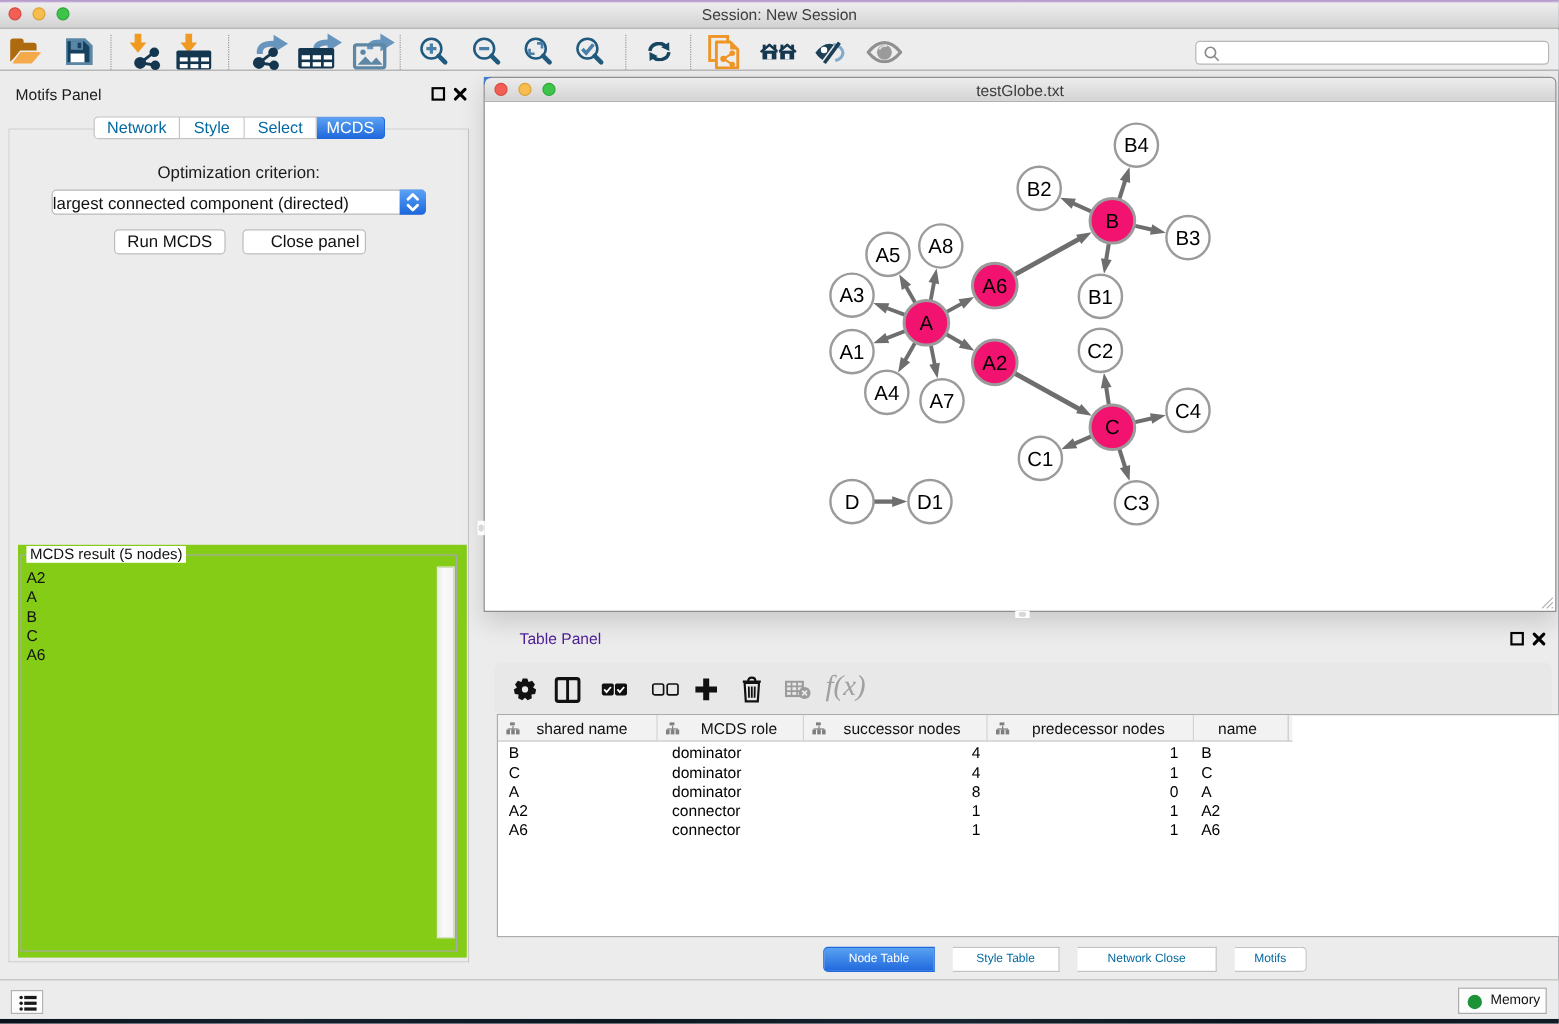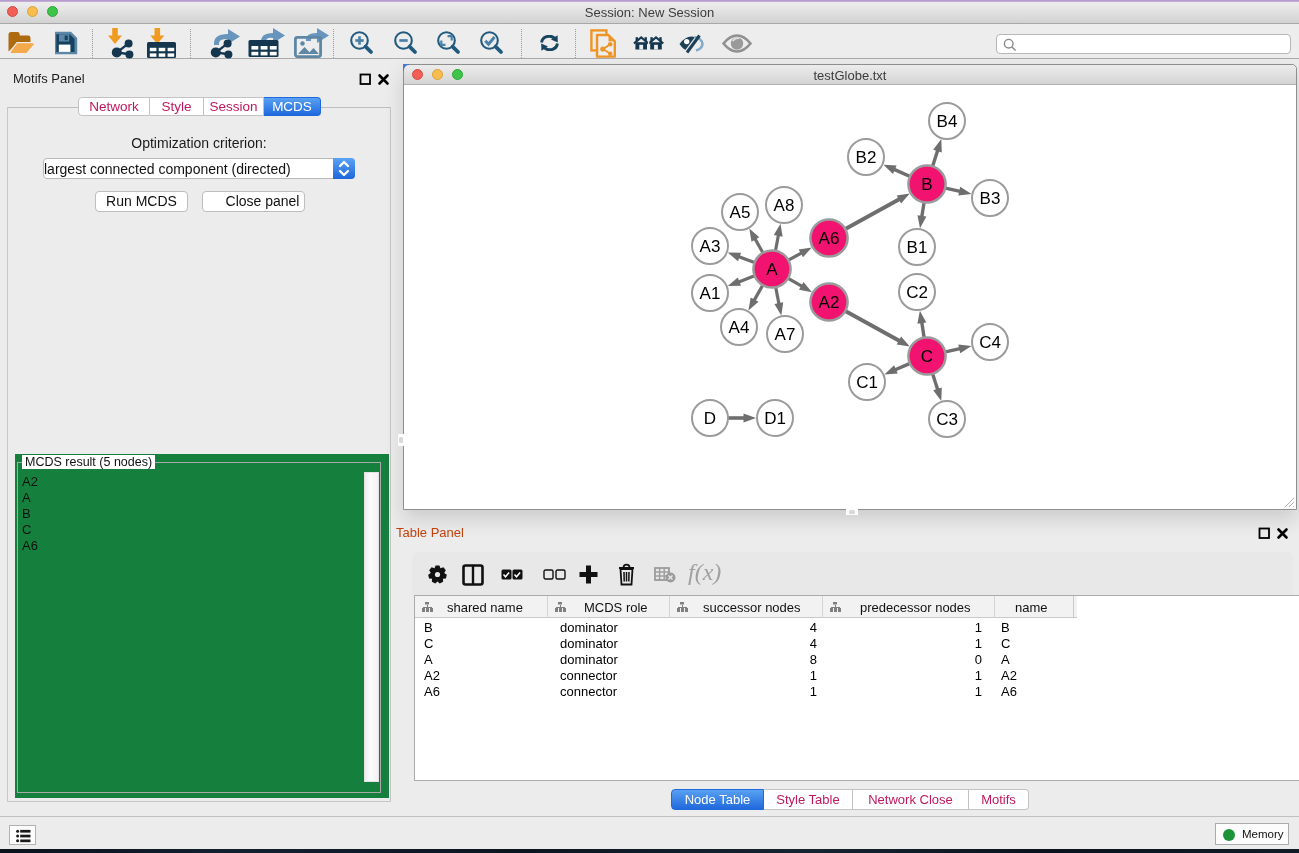--- a/index.html
+++ b/index.html
@@ -23,60 +23,60 @@
   .tsep { position:absolute; top:4px; height:29px; width:0; border-left:1px dotted #9a9a9a; }
   .ticon { position:absolute; top:3px; }
   #searchbox { position:absolute; left:996px; top:9px; width:295px; height:20px;
     background:#fff; border:1px solid #b7b7b7; border-radius:4px; }
   
   #ctl-title { position:absolute; left:13px; top:71px; font-size:13px; color:#1c1c1c; }
   #ctl-panel { position:absolute; left:7px; top:107px; width:384px; height:695px;
     background:#ececec; border:1px solid #c6c6c6; border-top:1px solid #bdbdbd; border-radius:1px; }
   .segtabs { position:absolute; display:flex; height:19px; }
   .segtabs .tab { background:#fff; border:1px solid #c3c3c3; border-left:none;
-    font-size:13.5px; color:#be185d; text-align:center; line-height:18px; padding:0; }
+    font-size:13.5px; color:#0369a1; text-align:center; line-height:18px; padding:0; }
   .segtabs .tab:first-child { border-left:1px solid #c3c3c3; border-radius:4px 0 0 4px; }
   .segtabs .tab:last-child { border-radius:0 4px 4px 0; }
   .segtabs .tab.sel { background:linear-gradient(#59a1f2,#2069dd); color:#fff; border-color:#2069dd; }
   #ctl-tabs { left:78px; top:97px; }
   #opt-label { position:absolute; left:0; top:135px; width:398px; text-align:center; font-size:14px; color:#1a1a1a; }
   #dropdown { position:absolute; left:43px; top:158px; width:312px; height:21px; background:#fff;
     border:1px solid #b9b9b9; border-radius:4px; font-size:14px; color:#111; }
   #dropdown .dtext { position:absolute; left:0; right:22px; top:2px; text-align:left; }
   #dropdown .dbtn { position:absolute; right:-1px; top:-1px; width:22px; height:21px;
     background:linear-gradient(#5ba3f4,#1c66dc); border-radius:0 4px 4px 0; }
   .pushbtn { position:absolute; height:21px; background:#fff; border:1px solid #bdbdbd;
     border-radius:4px; font-size:14px; color:#111; text-align:center; line-height:19px; }
-  #whitebox { position:absolute; left:15px; top:454px; width:374px; height:344px; background:#15803d; }
+  #whitebox { position:absolute; left:15px; top:454px; width:374px; height:344px; background:#84cc16; }
   #fieldset { position:absolute; left:2px; top:8px; width:364px; height:331px;
     border:1px solid #a9a9a9; }
   #fieldset .legend { position:absolute; left:4px; top:-8px; background:#fff; padding:0 3px;
     font-size:12.5px; color:#111; }
   #fieldset .sb { position:absolute; right:1px; top:9px; width:15px; height:310px;
     background:linear-gradient(to right,#ececec,#fbfbfb 40%,#f2f2f2); border:1px solid #e3e3e3; }
   #fieldset .item { position:absolute; left:4px; font-size:13px; color:#111; }
   
   #netwin { position:absolute; left:403px; top:64px; width:894px; height:446px;
     background:#fff; border:1px solid #8e8e8e; border-radius:5px 5px 0 0;
     box-shadow:0 9px 20px rgba(0,0,0,0.14); }
   #net-titlebar { position:absolute; left:0; top:0; width:100%; height:20px;
     background:linear-gradient(#ececec,#d4d4d4); border-bottom:1px solid #b0b0b0;
     border-radius:5px 5px 0 0; }
   #net-titlebar .t1 { left:8px; top:4px; background:#f15f56; border:1px solid #d84a40; width:11px; height:11px;}
   #net-titlebar .t2 { left:28px; top:4px; background:#f7bd4e; border:1px solid #dea137; width:11px; height:11px;}
   #net-titlebar .t3 { left:48px; top:4px; background:#3ec44a; border:1px solid #2da837; width:11px; height:11px;}
   #net-title { position:absolute; top:3px; width:100%; text-align:center; font-size:13px; color:#3c3c3c; }
   
-  #tbl-label { position:absolute; left:396px; top:525px; font-size:13px; color:#c2410c; }
+  #tbl-label { position:absolute; left:433px; top:525px; font-size:13px; color:#4c1d95; }
   #tbl-toolbar { position:absolute; left:412px; top:552px; width:881px; height:43px;
     background:#e8e8e8; border-radius:6px 6px 0 0; }
   #tbl-box { position:absolute; left:414px; top:595px; width:1017px; height:186px;
     background:#fff; border:1px solid #ababab; }
   #tbl-tabs { left:671px; top:789px; height:21px; }
-  #tbl-tabs .tab { line-height:20px; font-size:13px; }
+  #tbl-tabs .tab { line-height:20px; font-size:10px;margin-left:15px; }
   .thead { position:absolute; left:0; top:0; width:662px; height:22px; background:#f2f2f2;
     border-bottom:1px solid #c9c9c9; }
   .th { position:absolute; top:0; height:22px; border-right:1px solid #c9c9c9;
     border-right-color:#d4d4d4; }
   .th .tht { position:absolute; top:4px; font-size:13px; color:#111; }
   .sicon { position:absolute; left:6px; top:6px; width:12px; height:10px;
     background:
       linear-gradient(#7f7f7f,#7f7f7f) 4px 0px/4px 2.5px,
       linear-gradient(#7f7f7f,#7f7f7f) 5.5px 2.5px/1px 3px,
       linear-gradient(#7f7f7f,#7f7f7f) 1.5px 5px/9px 1px,
@@ -266,21 +266,21 @@
   <div class="panbtns" style="left:359px; top:72px;">
     <svg width="34" height="13" viewBox="0 0 34 13">
       <rect x="1.5" y="1.5" width="9.5" height="9.5" fill="none" stroke="#000" stroke-width="1.8"></rect>
       <path d="M20.5 2.5 l8 8 m0 -8 l-8 8" stroke="#000" stroke-width="2.6" stroke-linecap="round"></path>
     </svg>
   </div>
   <div id="ctl-panel"></div>
   <div class="segtabs" id="ctl-tabs">
     <div class="tab" style="width:72px">Network</div>
       <div class="tab" style="width:54px">Style</div>
-      <div class="tab" style="width:60px">Session</div>
+      <div class="tab" style="width:60px">Select</div>
       <div class="tab sel" style="width:57px">MCDS</div>
   </div>
   <div id="opt-label">Optimization criterion:</div>
   <div id="dropdown">
       <div class="dtext">largest connected component (directed)</div>
       <div class="dbtn">
         <svg width="22" height="21" viewBox="0 0 22 21" style="position:absolute;left:0;top:0;">
   <path d="M7 8 l4 -4 l4 4" fill="none" stroke="#fff" stroke-width="2.3" stroke-linecap="round" stroke-linejoin="round"></path>
   <path d="M7 13 l4 4 l4 -4" fill="none" stroke="#fff" stroke-width="2.3" stroke-linecap="round" stroke-linejoin="round"></path>
         </svg>

